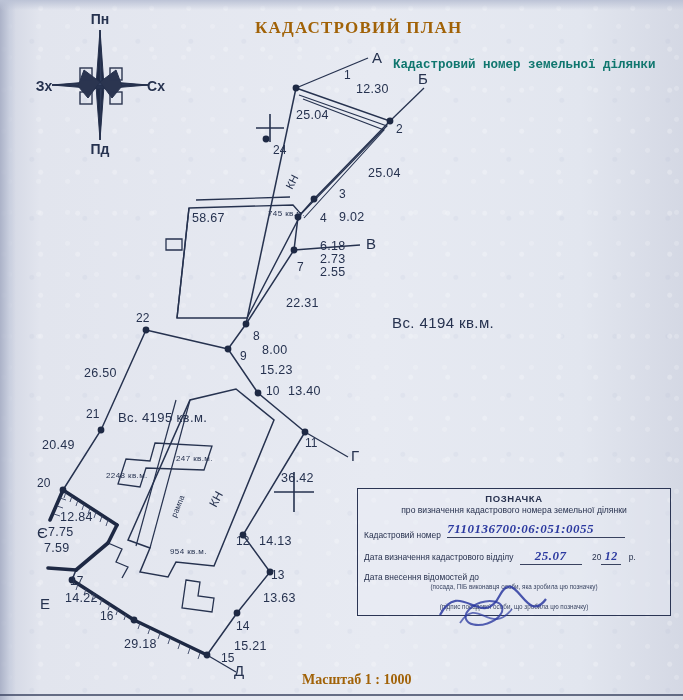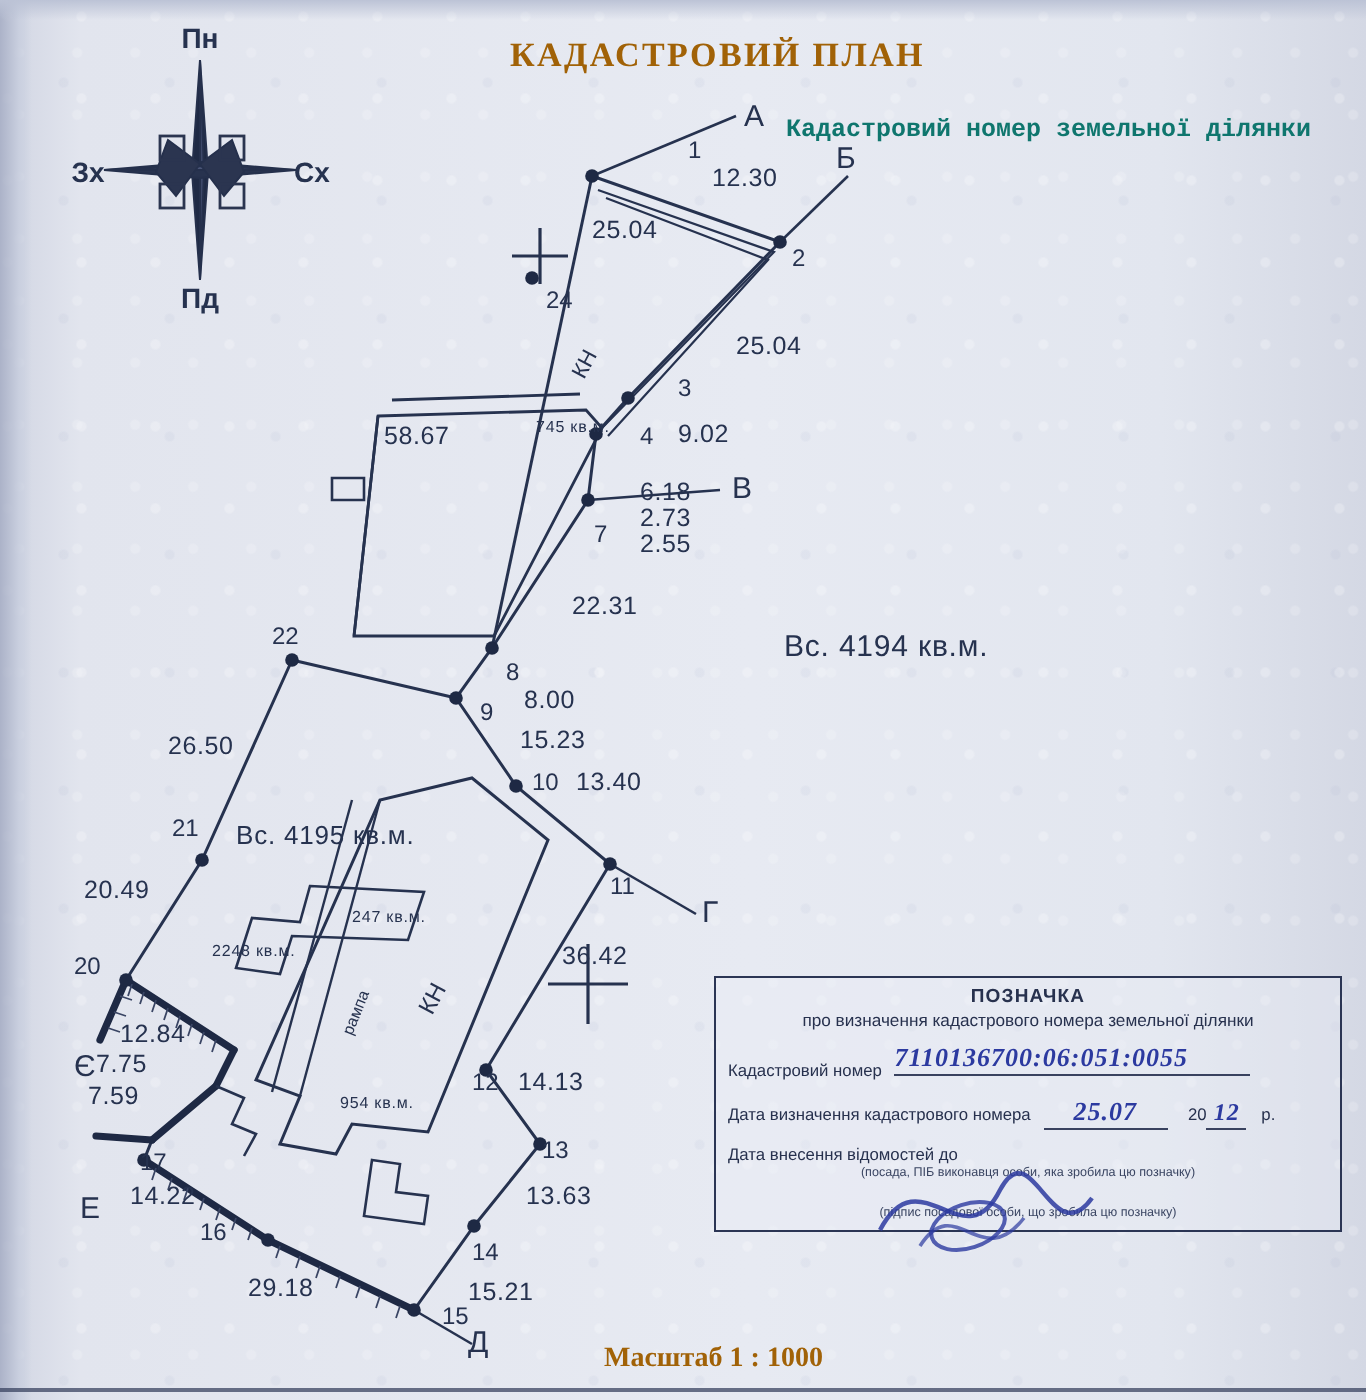--- a/index.html
+++ b/index.html
@@ -324,21 +324,21 @@
 <div id="stampbox">
   <div class="st-title">ПОЗНАЧКА</div>
   <div class="st-sub">про визначення кадастрового номера земельної ділянки</div>
 
   <div class="st-row" style="margin-top:6px;">
     <span>Кадастровий номер</span>
     <span class="hand rule" style="font-size:13px;width:178px;margin-left:4px;overflow:hidden;white-space:nowrap;">7110136700:06:051:0055</span>
   </div>
 
   <div class="st-row" style="margin-top:8px;">
-    <span>Дата визначення кадастрового номера</span>
+    <span>Дата визначення кадастрового відділу</span>
     <span class="hand rule" style="font-size:13px;width:62px;text-align:center;margin-left:4px;">25.07</span>
     <span style="margin-left:8px;">20</span><span class="hand rule" style="font-size:12px;width:20px;text-align:center;">12</span>
     <span style="margin-left:5px;">р.</span>
   </div>
 
   <div class="st-row" style="margin-top:7px;">
     <span>Дата внесення відомостей до</span>
   </div>
 
   <div class="sig-caption" style="margin-top:1px;">(посада, ПІБ виконавця особи, яка зробила цю позначку)</div>

